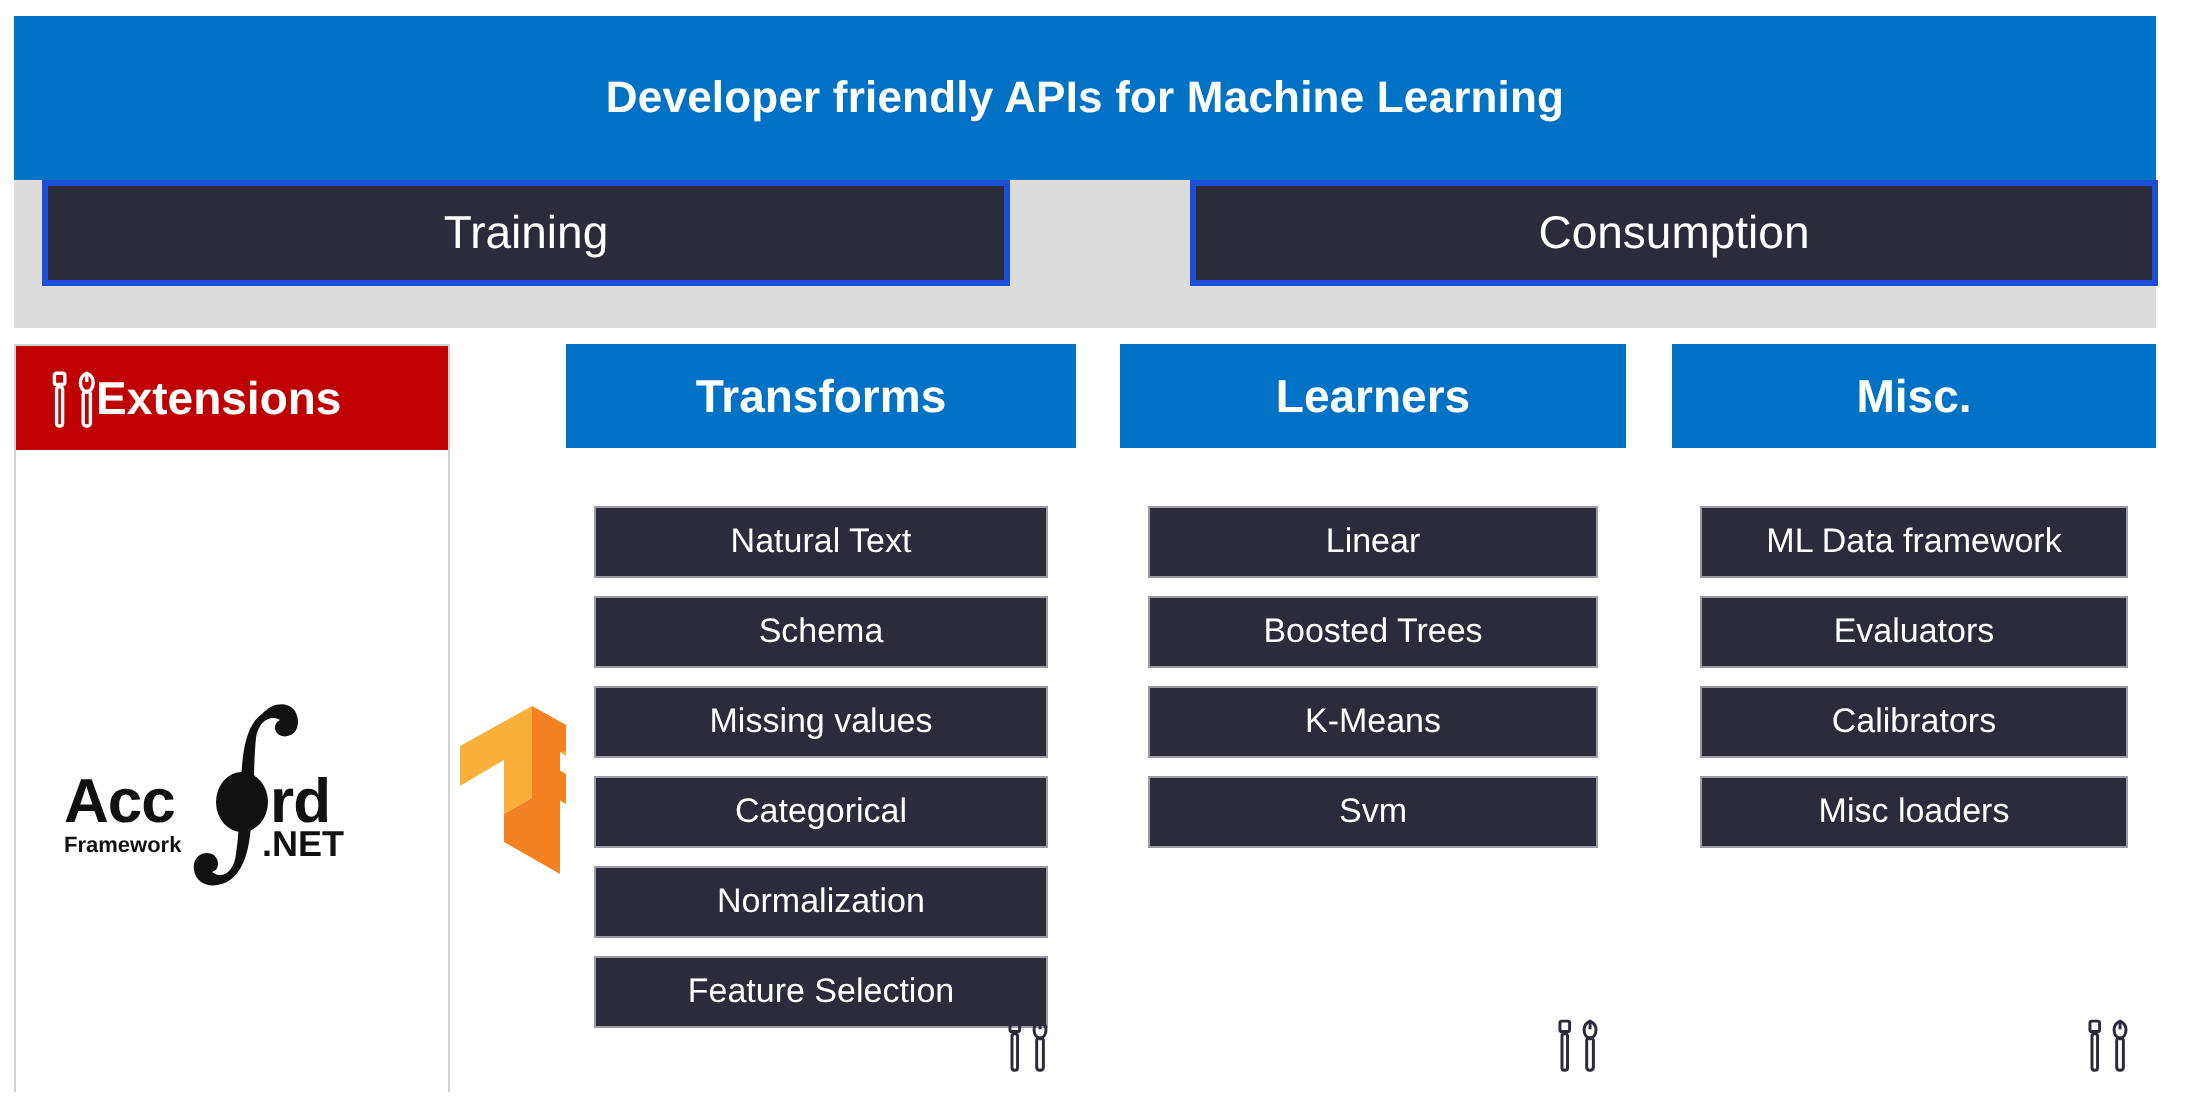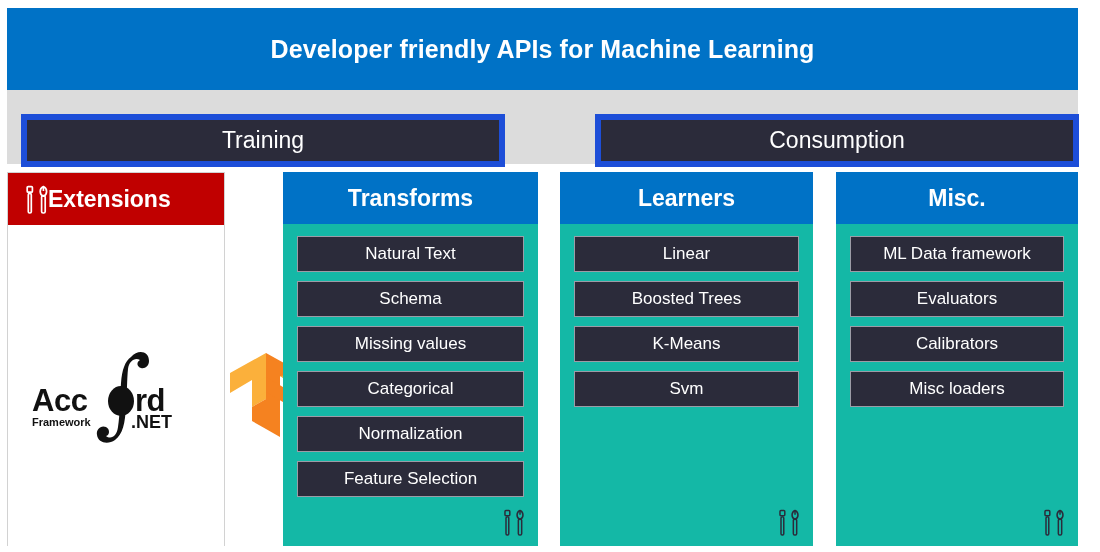--- a/index.html
+++ b/index.html
@@ -27,41 +27,41 @@
     top: 8px;
     width: 1071px;
     height: 82px;
     background: #0072c6;
     display: flex;
     align-items: center;
     justify-content: center;
   }
   .banner-title {
     color: #ffffff;
-    font-size: 25px;
+    font-size: 22px;
     font-weight: bold;
     letter-spacing: 0.1px;
     text-align: left;
   }
 
   
   .stage-band {
     position: absolute;
     left: 7px;
     top: 90px;
     width: 1071px;
     height: 74px;
     background: #dcdcdc;
   }
   .stage-box {
     position: absolute;
-    top: 24px;
+    top: 0;
     height: 53px;
     background: #2b2b3a;
-    border: 6px solid #1d4ed8;
+    border: 3px solid #1d4ed8;
     box-sizing: border-box;
     display: flex;
     align-items: center;
     justify-content: center;
   }
   .stage-box .stage-label {
     color: #ffffff;
     font-size: 23px;
     font-weight: normal;
   }
@@ -121,21 +121,21 @@
     display: flex;
     flex-direction: row;
     align-items: center;
     justify-content: flex-start;
     padding-top: 12px;
   }
 
   
   .panel-blue { background: #dcdcdc; }
   .panel-blue .panel-head { background: #0072c6; }
-  .panel-blue .panel-body { background: #14b8a6; padding: 12px 14px 0 14px; }
+  .panel-blue .panel-body { background: #ffffff; padding: 29px 14px 0 14px; }
   .panel-transforms { left: 283px; width: 255px; }
   .panel-learners   { left: 560px; width: 253px; }
   .panel-misc       { left: 836px; width: 242px; }
 
   
   .chip {
     background: #2b2b3a;
     border: 1px solid #9c9ca6;
     box-sizing: border-box;
     height: 36px;

